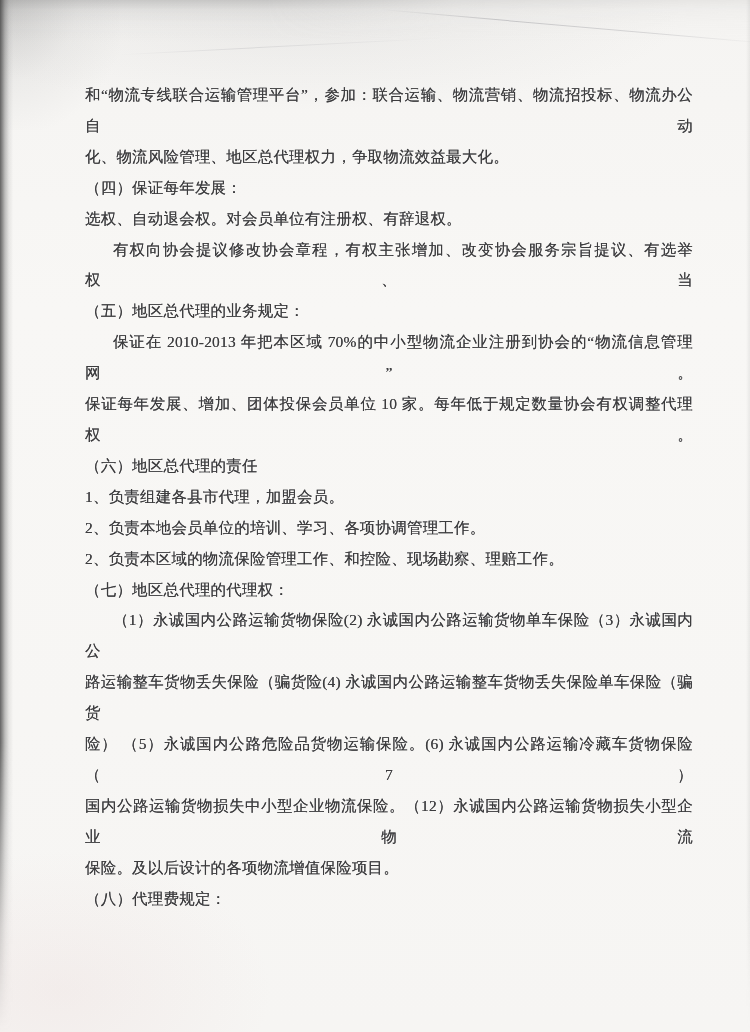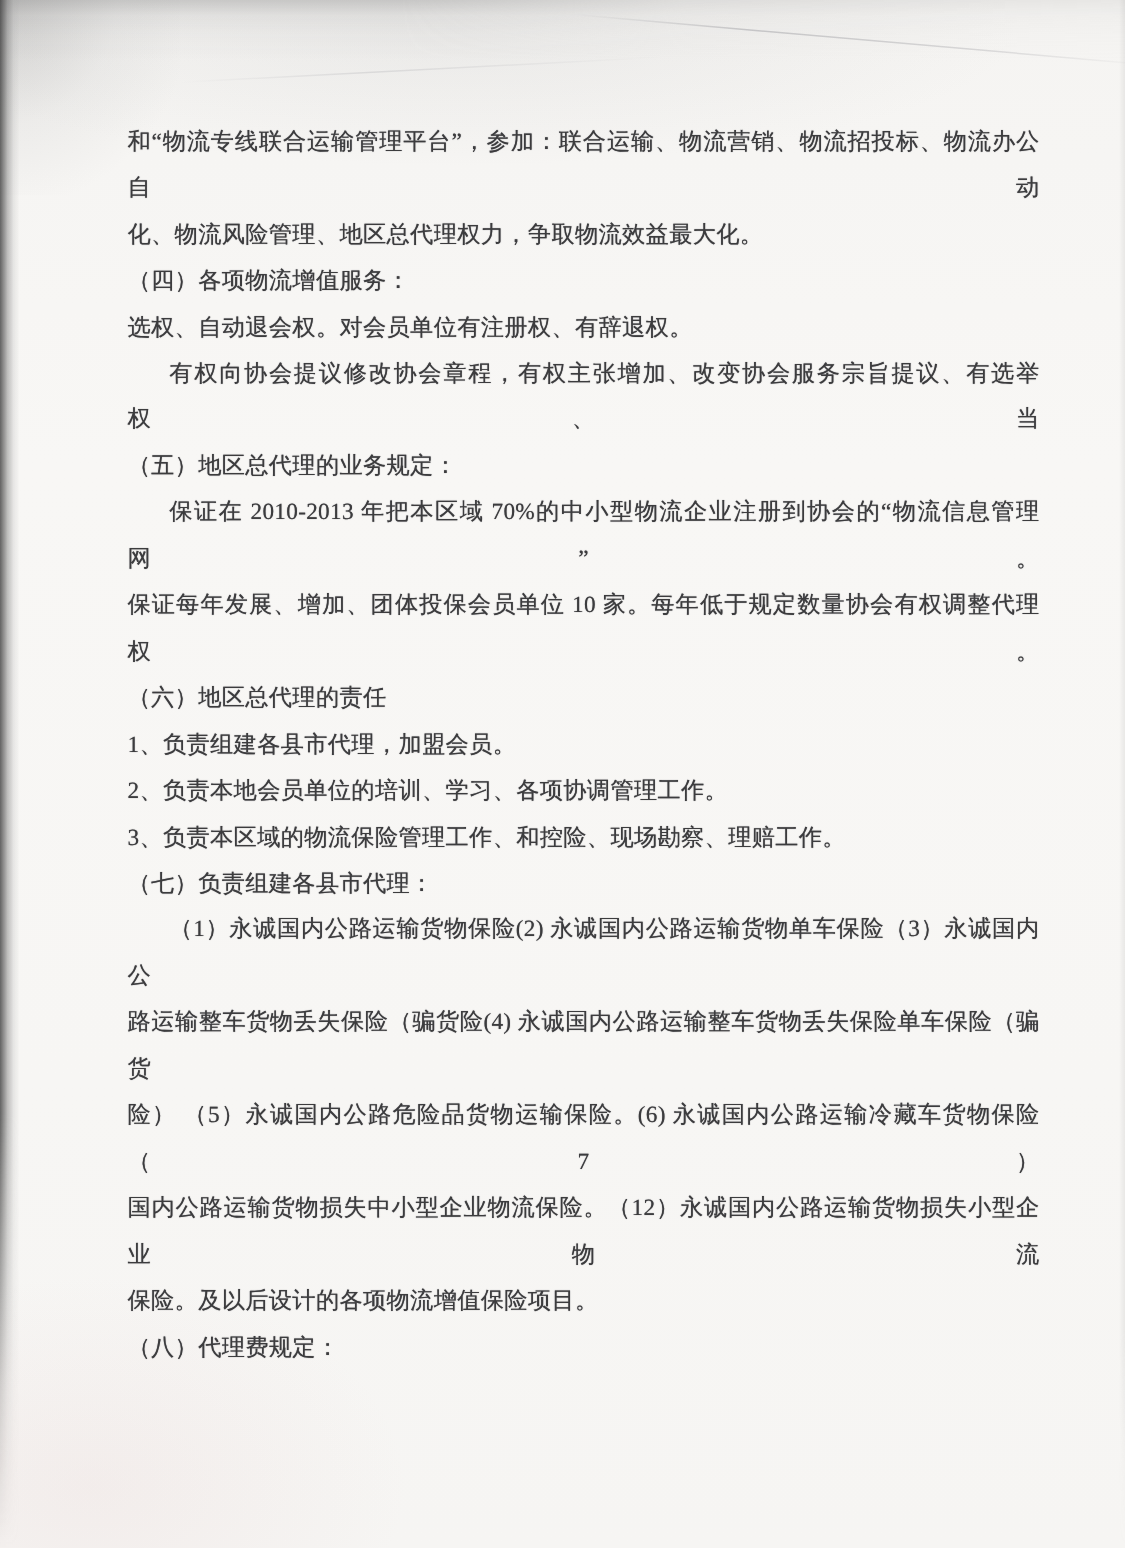--- a/index.html
+++ b/index.html
@@ -70,31 +70,31 @@
   <div class="shadow-top"></div>
   <div class="corner-topleft"></div>
   <div class="shadow-left"></div>
   <div class="shadow-right"></div>
   <div class="crease-1"></div>
   <div class="crease-2"></div>
 
   <div class="doc">
     <div class="ln fill">和“物流专线联合运输管理平台”，参加：联合运输、物流营销、物流招投标、物流办公自动</div>
     <div class="ln">化、物流风险管理、地区总代理权力，争取物流效益最大化。</div>
-    <div class="ln">（四）各项物流增值服务：</div>
+    <div class="ln">（四）保证每年发展：</div>
     <div class="ln">选权、自动退会权。对会员单位有注册权、有辞退权。</div>
     <div class="ln ind fill">有权向协会提议修改协会章程，有权主张增加、改变协会服务宗旨提议、有选举权、当</div>
     <div class="ln">（五）地区总代理的业务规定：</div>
     <div class="ln ind fill">保证在 2010-2013 年把本区域 70%的中小型物流企业注册到协会的“物流信息管理网”。</div>
     <div class="ln fill">保证每年发展、增加、团体投保会员单位 10 家。每年低于规定数量协会有权调整代理权。</div>
     <div class="ln">（六）地区总代理的责任</div>
     <div class="ln">1、负责组建各县市代理，加盟会员。</div>
     <div class="ln">2、负责本地会员单位的培训、学习、各项协调管理工作。</div>
-    <div class="ln">3、负责本区域的物流保险管理工作、和控险、现场勘察、理赔工作。</div>
-    <div class="ln">（七）负责组建各县市代理：</div>
+    <div class="ln">2、负责本区域的物流保险管理工作、和控险、现场勘察、理赔工作。</div>
+    <div class="ln">（七）地区总代理的代理权：</div>
     <div class="ln ind fill">（1）永诚国内公路运输货物保险(2) 永诚国内公路运输货物单车保险（3）永诚国内公</div>
     <div class="ln fill">路运输整车货物丢失保险（骗货险(4) 永诚国内公路运输整车货物丢失保险单车保险（骗货</div>
     <div class="ln fill">险） （5）永诚国内公路危险品货物运输保险。(6) 永诚国内公路运输冷藏车货物保险（7）</div>
     <div class="ln fill">国内公路运输货物损失中小型企业物流保险。（12）永诚国内公路运输货物损失小型企业物流</div>
     <div class="ln">保险。及以后设计的各项物流增值保险项目。</div>
     <div class="ln">（八）代理费规定：</div>
 
   </div>
 </div>
 

